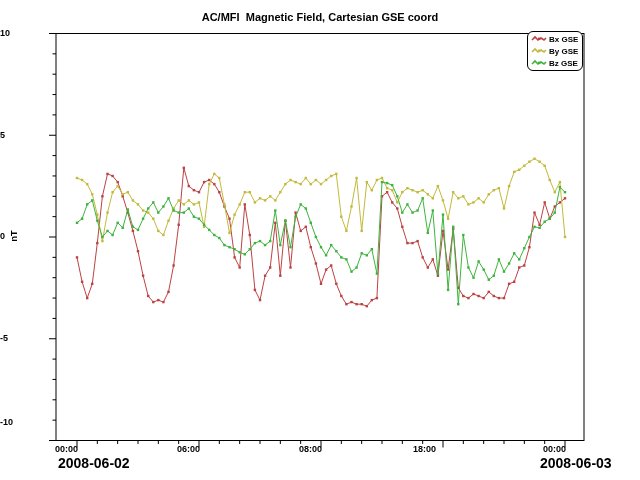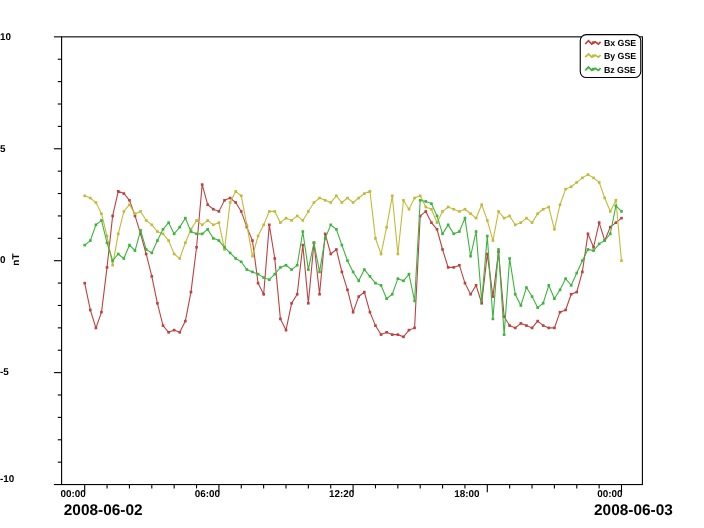--- a/index.html
+++ b/index.html
@@ -370,31 +370,32 @@
         <rect x="533.3" y="225.6" width="2.4" height="2.4" fill="#3eb43e"></rect>
         <rect x="538.4" y="226.6" width="2.4" height="2.4" fill="#3eb43e"></rect>
         <rect x="543.5" y="220.5" width="2.4" height="2.4" fill="#3eb43e"></rect>
         <rect x="548.5" y="217.5" width="2.4" height="2.4" fill="#3eb43e"></rect>
         <rect x="553.6" y="211.4" width="2.4" height="2.4" fill="#3eb43e"></rect>
         <rect x="558.7" y="185.9" width="2.4" height="2.4" fill="#3eb43e"></rect>
         <rect x="563.8" y="191.0" width="2.4" height="2.4" fill="#3eb43e"></rect>
       </g>
     </svg>
 
+  <div class="title">AC/MFI  Magnetic Field, Cartesian GSE coord</div>
   <div class="ylab">nT</div>
 
   <div class="ytick" style="top:28px">10</div>
   <div class="ytick" style="top:130px">5</div>
   <div class="ytick" style="top:231px">0</div>
   <div class="ytick" style="top:333px">-5</div>
-  <div class="ytick" style="top:430px">-10</div>
+  <div class="ytick" style="top:417px">-10</div>
 
   <div class="xtick" style="left:55px">00:00</div>
   <div class="xtick" style="left:177px">06:00</div>
-  <div class="xtick" style="left:299px">12:20</div>
+  <div class="xtick" style="left:299px">08:00</div>
   <div class="xtick" style="left:413px">18:00</div>
   <div class="xtick" style="left:543px">00:00</div>
 
   <div class="xdate" style="left:58px">2008-06-02</div>
   <div class="xdate" style="left:540px">2008-06-03</div>
 
   <div class="legend">
     <div class="legend-row">
       <svg width="16" height="8" viewBox="0 0 16 8">
         <path class="lgp" d="M1,5 L4,2 L7,5 L10,3 L13,5 L15,3" fill="none" stroke-width="1.6" stroke="#bd4242"></path>

